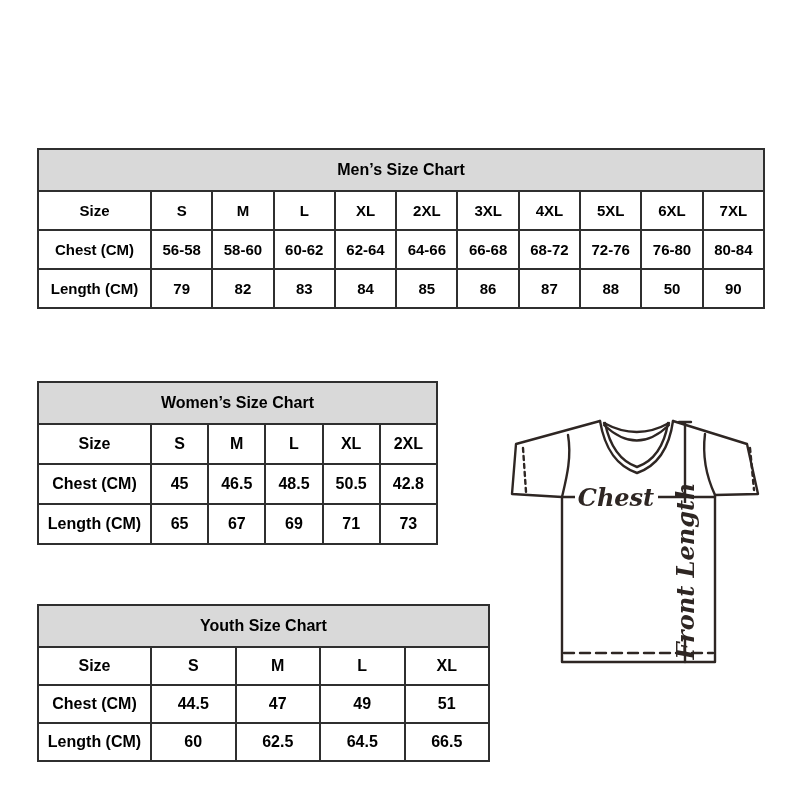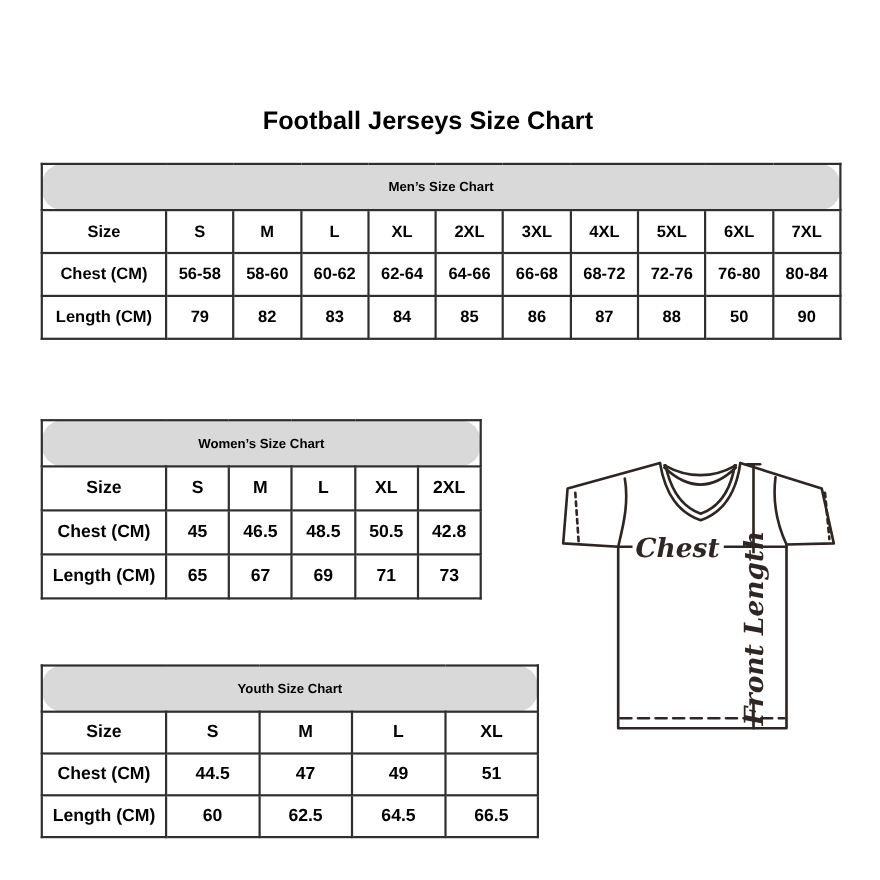--- a/index.html
+++ b/index.html
@@ -13,41 +13,40 @@
   }
   table.size-table{
     position:absolute;border-collapse:collapse;table-layout:fixed;background:#fff;
   }
   table.size-table th,table.size-table td{
     border:2px solid var(--border,#2f2f2f);
     font-weight:bold;text-align:center;vertical-align:middle;padding:0;color:#000;
   }
   .section-header{
     background:var(--header-bg,#d9d9d9);
-    font-size:12px;height:40px;border-radius:19px;
+    font-size:16px;height:40px;
   }
   table.men{left:37px;top:148px;width:728px;font-size:15px;}
   table.men tbody tr{height:39px;}
   table.women{left:37px;top:381px;width:401px;font-size:16px;}
   table.women tbody tr{height:40px;}
   table.youth{left:37px;top:568px;width:453px;font-size:16px;margin-top:36px;}
   table.youth tbody tr{height:38px;}
   col.label-col{width:113px;}
   svg.jersey{position:absolute;left:500px;top:410px;}
   .jersey-label{
     font-family:"DejaVu Serif",serif;font-style:italic;font-weight:bold;
     font-size:24px;fill:var(--jersey-stroke,#2e2623);
   }
 </style>
 </head>
 <body>
 
 <div class="canvas">
 
-  <h1 class="title">Football Jerseys Size Chart</h1>
 
   <table class="size-table men">
     <colgroup>
         <col class="label-col">
         <col span="10">
       </colgroup>
     <thead>
       <tr>
         <th class="section-header" colspan="11">Men’s Size Chart</th>
       </tr>

